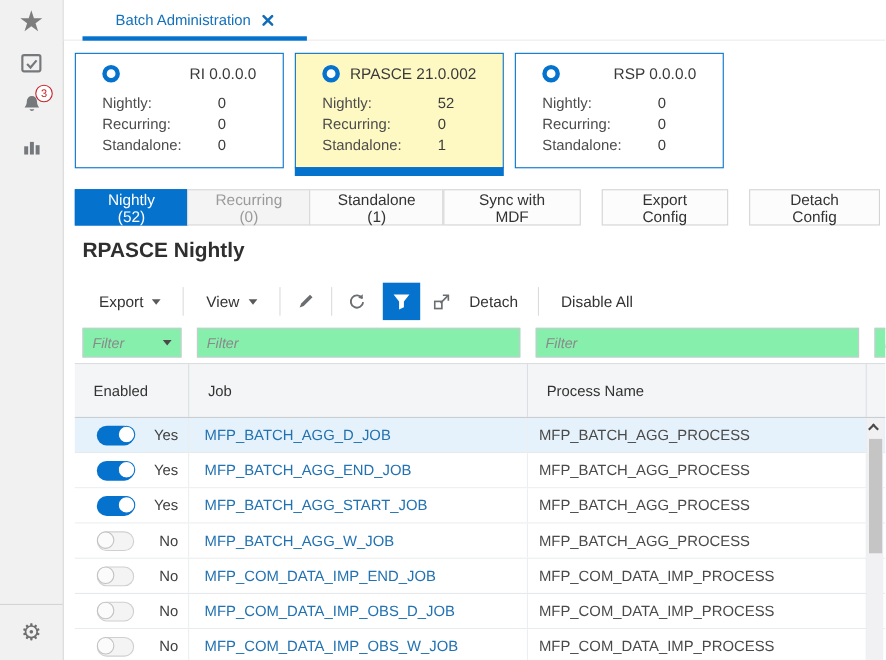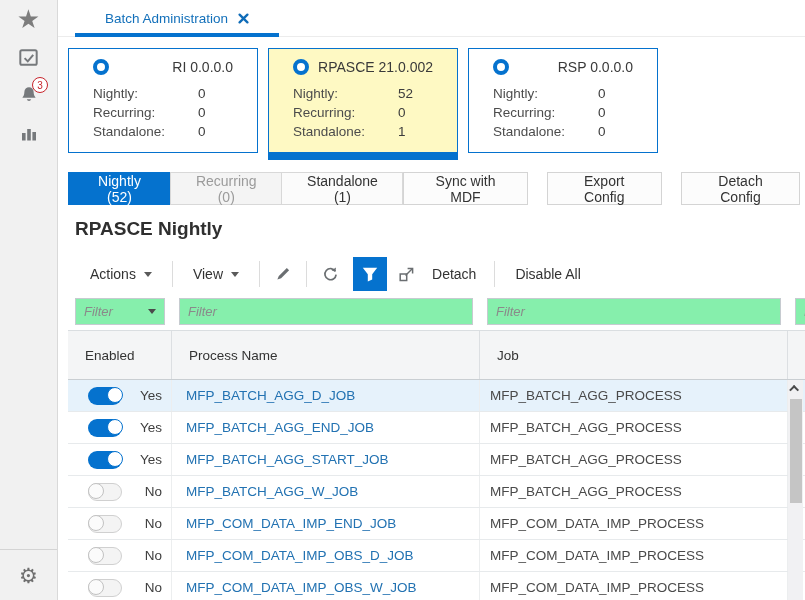--- a/index.html
+++ b/index.html
@@ -230,21 +230,21 @@
       <button class="type-tab">Standalone (1)</button>
       <button class="cfg-btn first">Sync with MDF</button>
       <button class="cfg-btn">Export Config</button>
       <button class="cfg-btn">Detach Config</button>
     </div>
 
     <h1 class="section-title">RPASCE Nightly</h1>
 
     <div class="toolbar">
       <div class="tb-menu">
-        <span>Actions</span>
+        <span>Export</span>
         <span class="caret"></span>
       </div>
       <div class="tb-sep"></div>
       <div class="tb-menu">
         <span>View</span>
         <span class="caret"></span>
       </div>
       <div class="tb-sep"></div>
       <div class="tb-icon">
         <svg width="16" height="16" viewBox="0 0 16 16">
@@ -286,22 +286,22 @@
         </div>
         <div class="filter-cell">
           <input placeholder="Filter" style="">
         </div>
         <div class="filter-cell">
           <input placeholder="Filter" style="">
         </div>
       </div>
       <div class="header-row grid-cols">
         <div class="hcell">Enabled</div>
+        <div class="hcell">Job</div>
         <div class="hcell">Process Name</div>
-        <div class="hcell">Job</div>
         <div class="hcell"></div>
       </div>
       <div id="table-body">
   <div class="trow grid-cols selected">
     <div class="cell c-enabled">
       <span class="toggle on">
                 <span class="knob"></span>
               </span>
       <span class="tlabel">Yes</span>
     </div>

